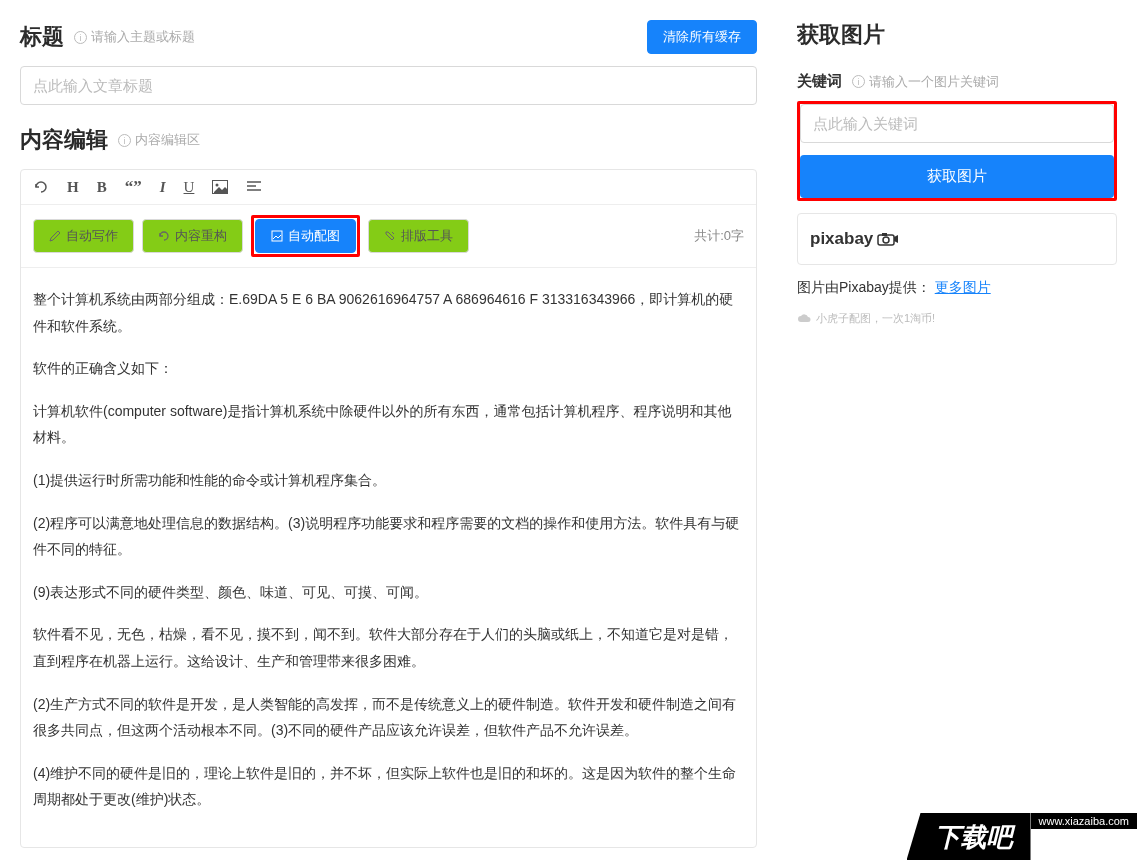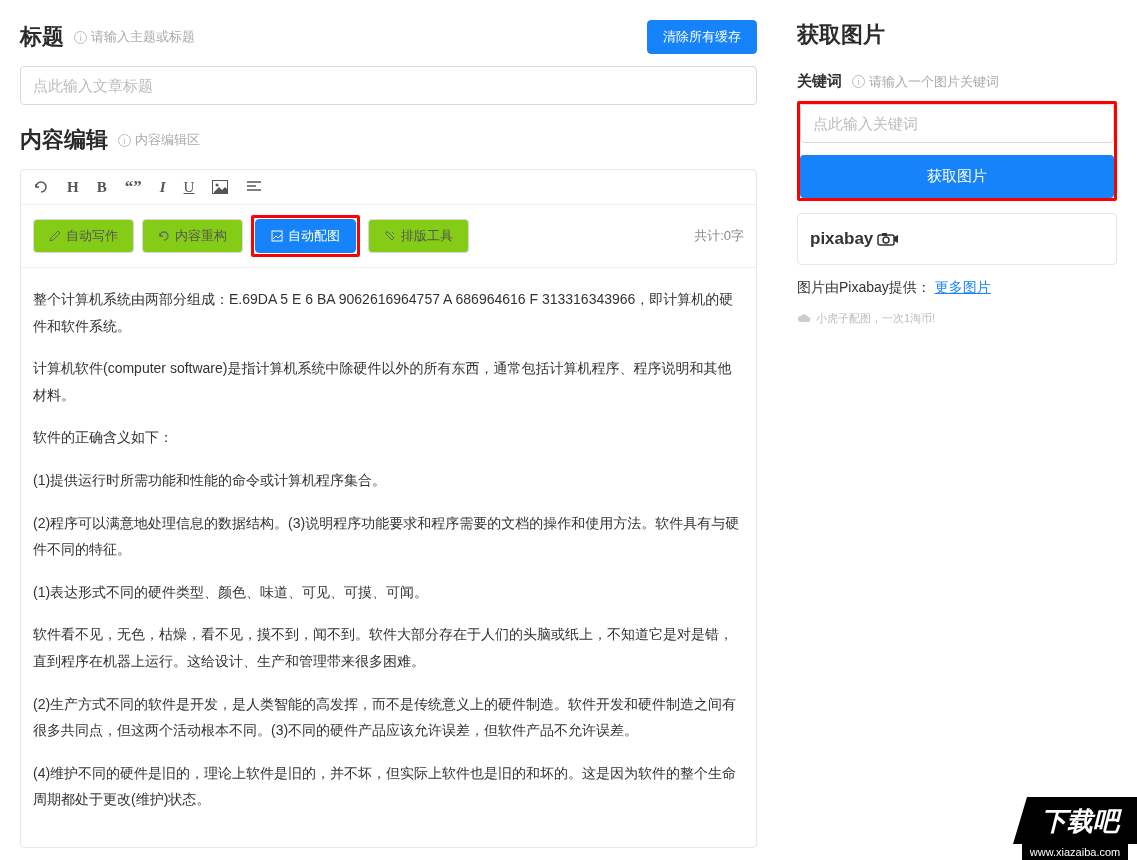--- a/index.html
+++ b/index.html
@@ -32,21 +32,21 @@
 .highlight-red-big { border: 3px solid #ff0000; border-radius: 2px; }
 
 .status-bar { border: 1px solid #e6e6e6; border-radius: 4px; padding: 9px; text-align: center; color: #666; margin-top: 10px; display: flex; align-items: center; justify-content: center; gap: 6px; }
 .spinner { display: inline-block; width: 13px; height: 13px; border: 1.5px solid #888; border-radius: 50%; border-right-color: transparent; }
 
 .pixabay-bar { border: 1px solid #e6e6e6; border-radius: 4px; padding: 15px 12px; margin-top: 12px; font-weight: bold; font-size: 17px; display: flex; align-items: center; gap: 4px; }
 .link-line { margin-top: 14px; font-size: 14px; }
 .link-line a { color: #1683fb; text-decoration: underline; }
 .footer-tip { color: #bbb; font-size: 11px; margin-top: 14px; display: flex; align-items: center; gap: 5px; }
 
-.watermark-box { position: absolute; right: 0; bottom: 0; display: flex; flex-direction: column; align-items: center; }
+.watermark-box { position: absolute; right: 0; bottom: 0; display: flex; flex-direction: row; align-items: flex-start; }
 .watermark-top { background: #000; color: #fff; font-size: 26px; font-weight: 900; font-style: italic; padding: 7px 18px 5px 28px; clip-path: polygon(14px 0, 100% 0, 100% 100%, 0 100%); }
 .watermark-bot { background: #000; color: #fff; font-size: 11px; padding: 2px 8px; }
 svg { display: block; }
 </style>
 </head>
 <body>
 
 <div class="page">
   <div class="left">
     
@@ -127,25 +127,25 @@
         <button class="btn">
           <svg width="12" height="12" viewBox="0 0 12 12">
               <path d="M2 2 L4 2 L10 8 L8 10 L2 4 Z M8 2 L10 4" fill="none" stroke="#666"></path>
             </svg>
           <span>排版工具</span>
         </button>
         <span class="word-count">共计:0字</span>
       </div>
       <div class="editor-content">
         <p>整个计算机系统由两部分组成：E.69DA 5 E 6 BA 9062616964757 A 686964616 F 313316343966，即计算机的硬件和软件系统。</p>
+        <p>软件的正确含义如下：</p>
         <p>计算机软件(computer software)是指计算机系统中除硬件以外的所有东西，通常包括计算机程序、程序说明和其他材料。</p>
-        <p>软件的正确含义如下：</p>
         <p>(1)提供运行时所需功能和性能的命令或计算机程序集合。</p>
         <p>(2)程序可以满意地处理信息的数据结构。(3)说明程序功能要求和程序需要的文档的操作和使用方法。软件具有与硬件不同的特征。</p>
-        <p>(1)表达形式不同的硬件类型、颜色、味道、可见、可摸、可闻。</p>
+        <p>(9)表达形式不同的硬件类型、颜色、味道、可见、可摸、可闻。</p>
         <p>软件看不见，无色，枯燥，看不见，摸不到，闻不到。软件大部分存在于人们的头脑或纸上，不知道它是对是错，直到程序在机器上运行。这给设计、生产和管理带来很多困难。</p>
         <p>(2)生产方式不同的软件是开发，是人类智能的高发挥，而不是传统意义上的硬件制造。软件开发和硬件制造之间有很多共同点，但这两个活动根本不同。(3)不同的硬件产品应该允许误差，但软件产品不允许误差。</p>
         <p>(4)维护不同的硬件是旧的，理论上软件是旧的，并不坏，但实际上软件也是旧的和坏的。这是因为软件的整个生命周期都处于更改(维护)状态。</p>
       </div>
     </div>
   </div>
 
   <div class="right">
     <div class="section-title" style="margin-bottom:22px;">获取图片</div>
 

